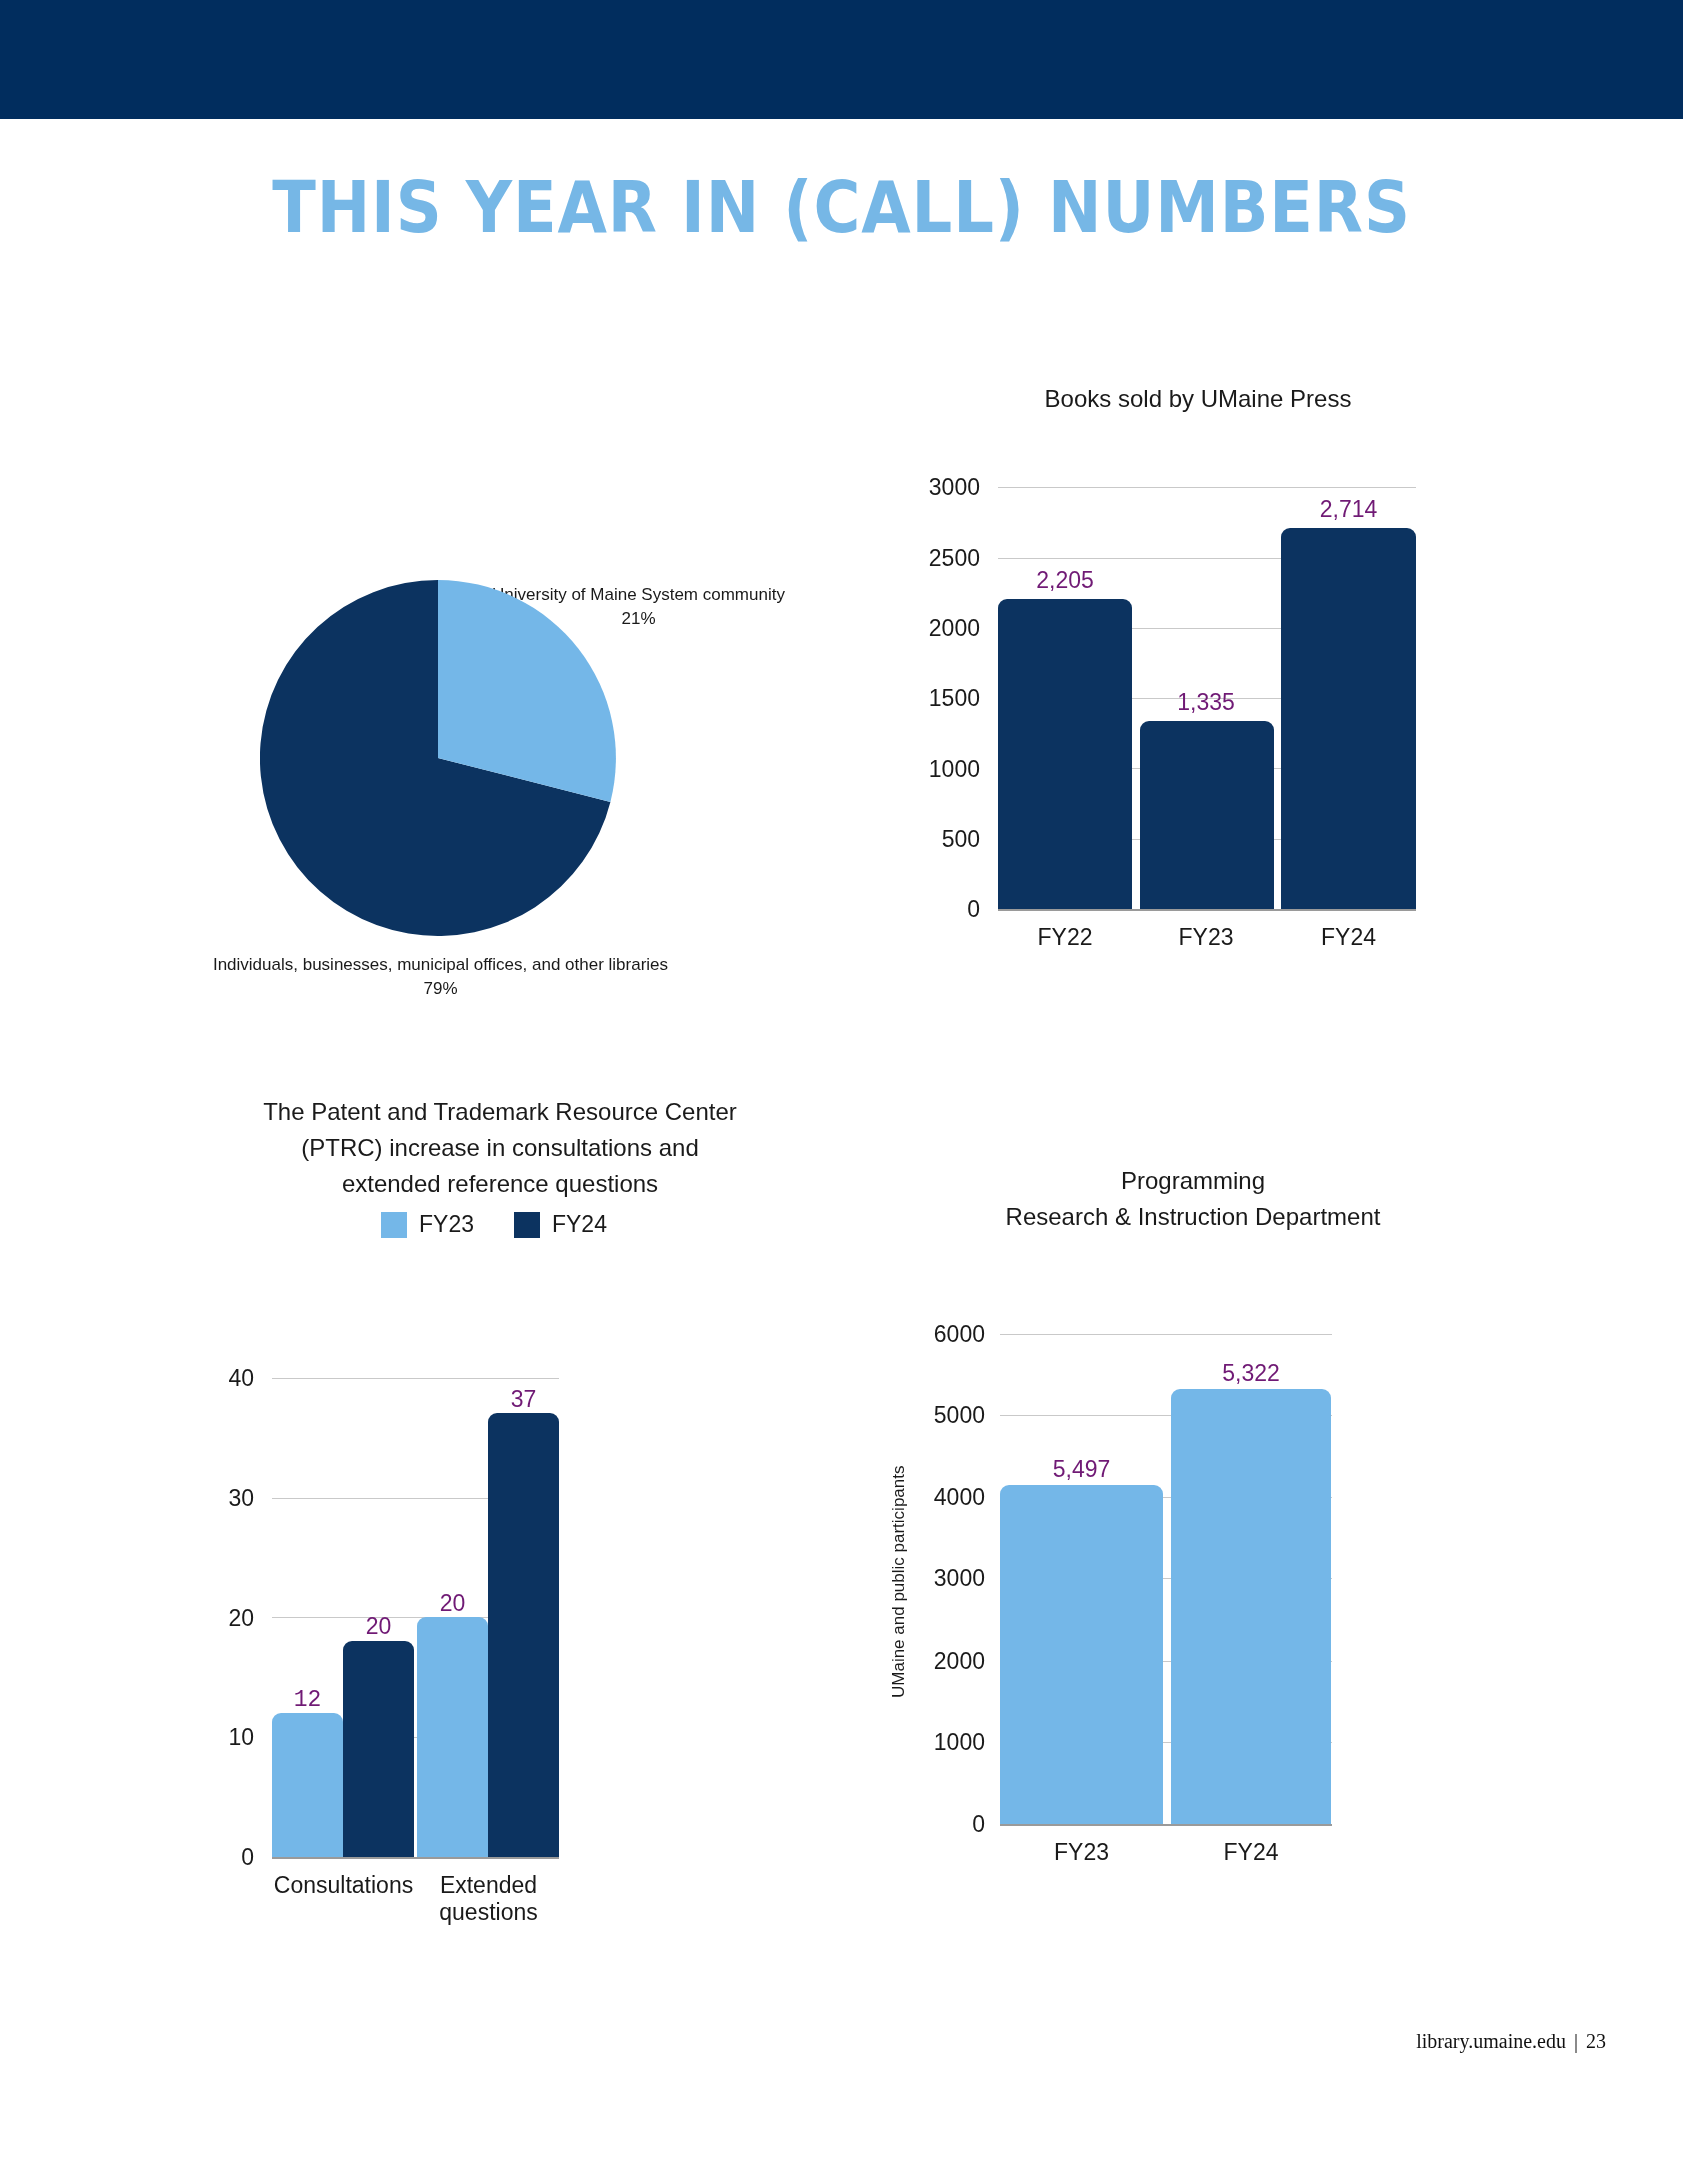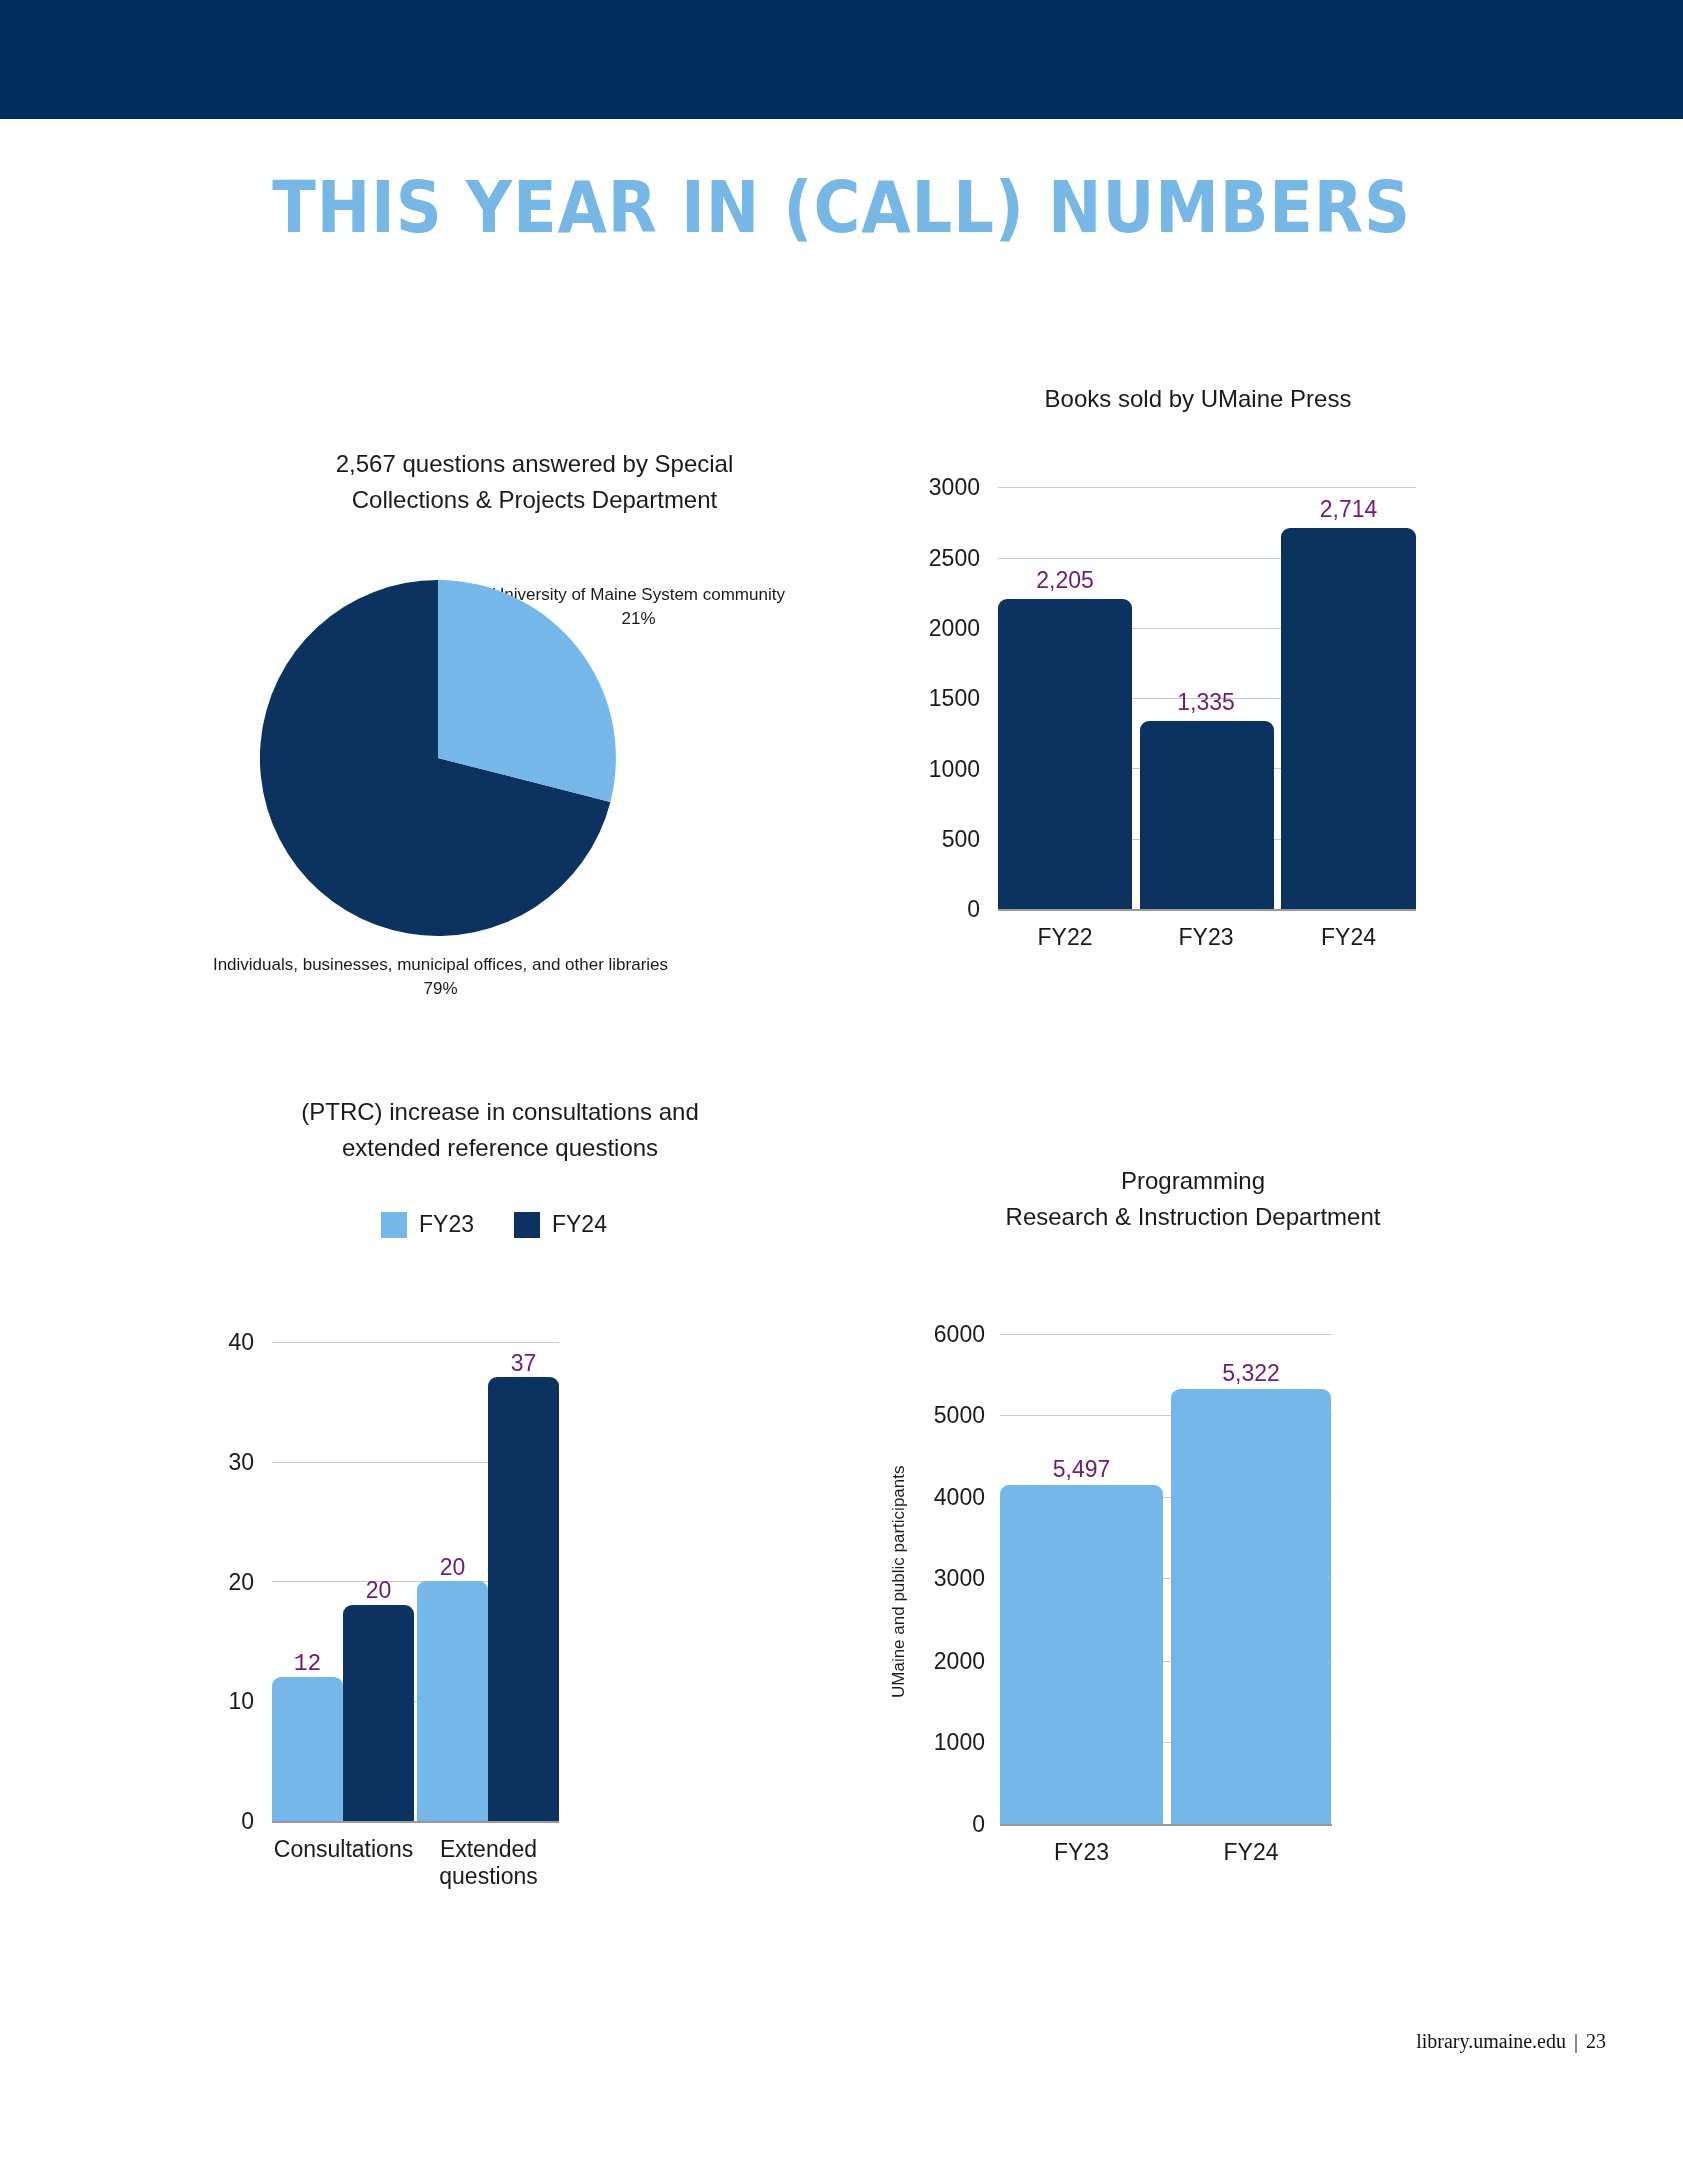--- a/index.html
+++ b/index.html
@@ -54,24 +54,20 @@
 </style>
 </head>
 <body>
 
 <div class="header-bar"></div>
 
 <div class="page-title">THIS YEAR IN (CALL) NUMBERS</div>
 
 <div class="panel" style="left:178px;top:446px;width:713px;height:584px;">
 
-  <div class="chart-title" style="width:713px;">
-    <div>2,567 questions answered by Special</div>
-    <div>Collections &amp; Projects Department</div>
-  </div>
 
   <div class="pie-label" style="left:213px;top:137px;width:495px;">
     <div>University of Maine System community</div>
     <div>21%</div>
   </div>
 
   <div class="pie-wrap" style="left:82px;top:134px;width:356px;height:356px;">
     <svg width="356" height="356" viewBox="0 0 360 360">
 
       <path d="M180,180 L180,0 A180,180 0 1,0 354.35,224.41 Z" fill="#0c3360"></path>
@@ -120,20 +116,21 @@
 
     <div class="xtick" style="left:117px;top:507px;width:134px;">FY22</div>
     <div class="xtick" style="left:258px;top:507px;width:134px;">FY23</div>
     <div class="xtick" style="left:400px;top:507px;width:135px;">FY24</div>
   </div>
 </div>
 
 <div class="panel" style="left:193px;top:1094px;width:614px;height:713px;">
 
   <div class="chart-title" style="width:614px;">
+    <div>The Patent and Trademark Resource Center</div>
     <div>(PTRC) increase in consultations and</div>
     <div>extended reference questions</div>
   </div>
 
   <div class="legend" style="left:188px;top:117px;">
     <div class="legend-item">
       <span class="swatch sky"></span>
       <span class="legend-text">FY23</span>
     </div>
     <div class="legend-item" style="margin-left:26px;">

